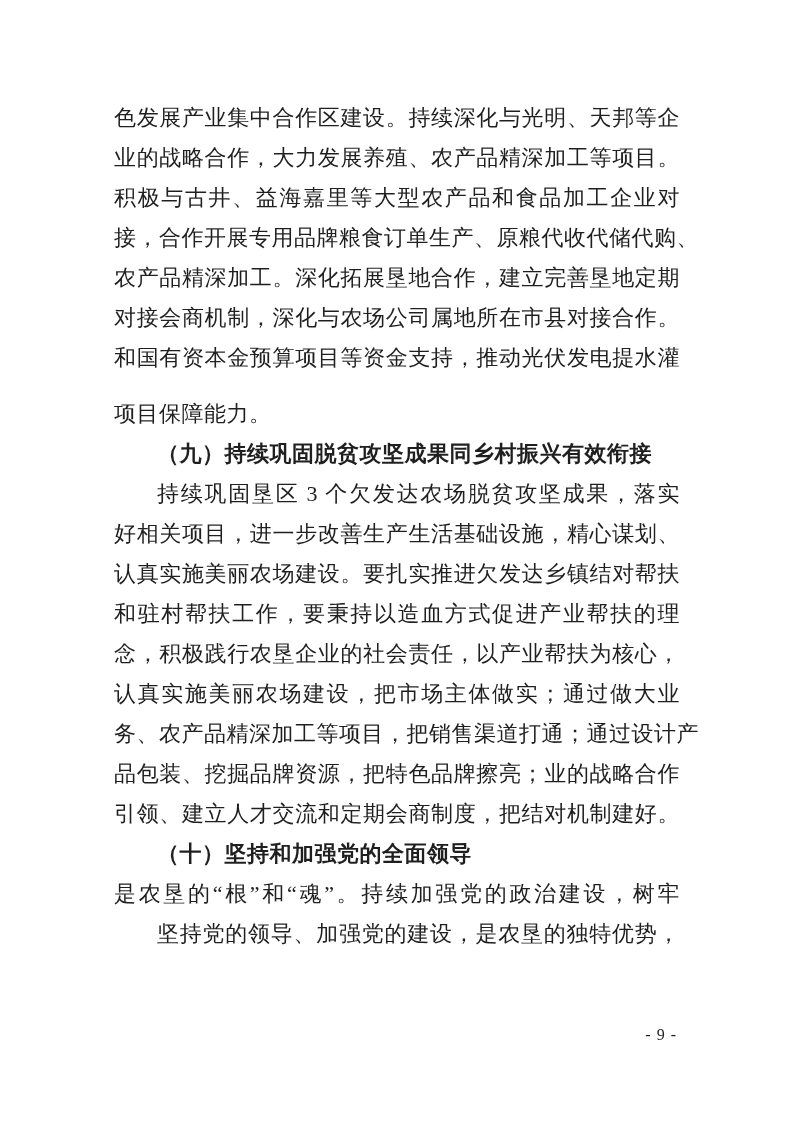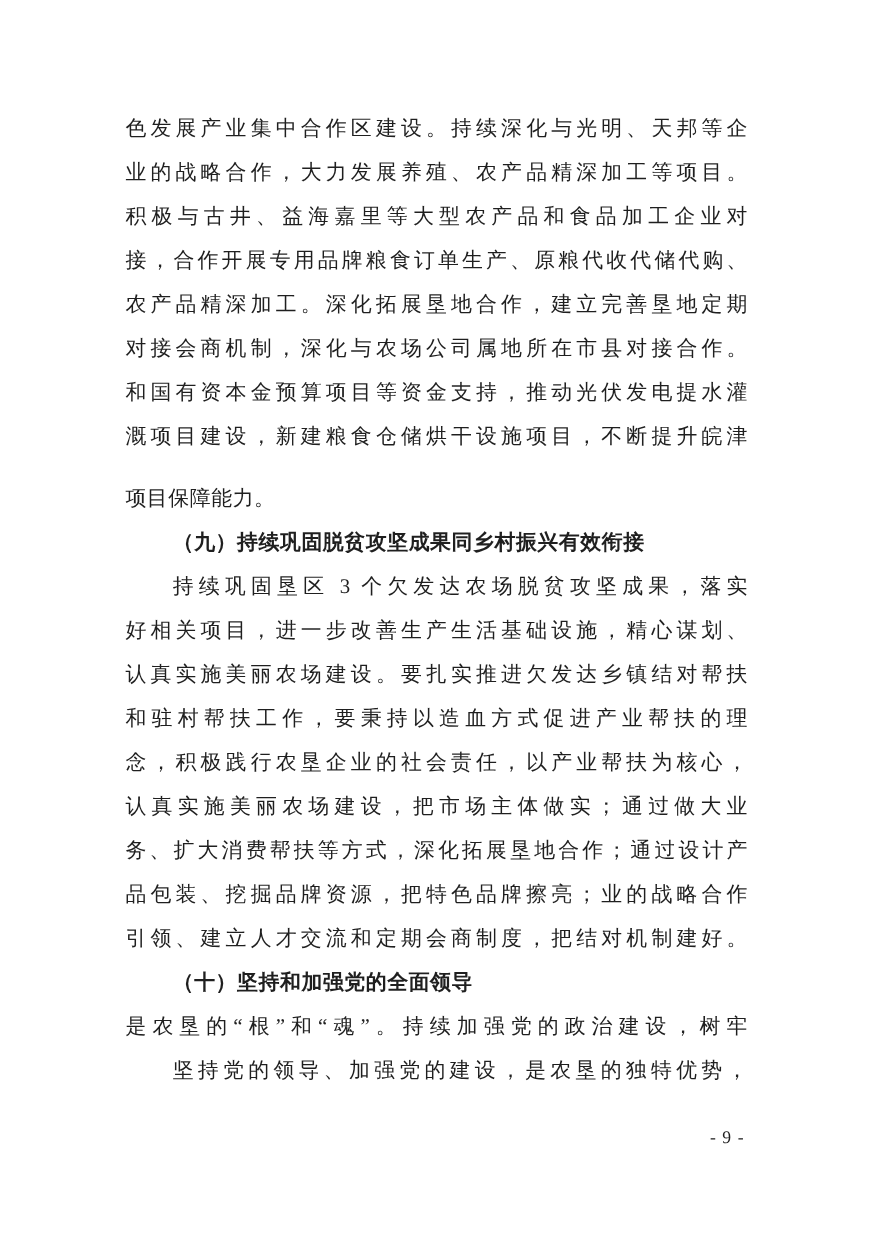--- a/index.html
+++ b/index.html
@@ -17,21 +17,21 @@
     font-family: "Liberation Serif", "DejaVu Serif", serif;
     color: #1f1f1f;
   }
   .text-block {
     position: absolute;
     top: 98px;
     left: 114px;
     width: 566px;
   }
   .ln {
-    font-size: 19px;
+    font-size: 22px;
     line-height: 40px;
     height: 40px;
     white-space: nowrap;
     text-align: justify;
     text-align-last: justify;
     letter-spacing: 0.5px;
   }
   .ln.end {
     text-align: left;
     text-align-last: left;
@@ -61,30 +61,29 @@
 
 <div class="page">
   <div class="text-block">
     <div class="ln">色发展产业集中合作区建设。持续深化与光明、天邦等企</div>
     <div class="ln">业的战略合作，大力发展养殖、农产品精深加工等项目。</div>
     <div class="ln">积极与古井、益海嘉里等大型农产品和食品加工企业对</div>
     <div class="ln">接，合作开展专用品牌粮食订单生产、原粮代收代储代购、</div>
     <div class="ln">农产品精深加工。深化拓展垦地合作，建立完善垦地定期</div>
     <div class="ln">对接会商机制，深化与农场公司属地所在市县对接合作。</div>
     <div class="ln">和国有资本金预算项目等资金支持，推动光伏发电提水灌</div>
-    <div class="ln">溉项目建设，新建粮食仓储烘干设施项目，不断提升皖津</div>
     <div class="ln end">项目保障能力。</div>
     <div class="ln heading indent">（九）持续巩固脱贫攻坚成果同乡村振兴有效衔接</div>
     <div class="ln indent">持续巩固垦区 3 个欠发达农场脱贫攻坚成果，落实</div>
     <div class="ln">好相关项目，进一步改善生产生活基础设施，精心谋划、</div>
     <div class="ln">认真实施美丽农场建设。要扎实推进欠发达乡镇结对帮扶</div>
     <div class="ln">和驻村帮扶工作，要秉持以造血方式促进产业帮扶的理</div>
     <div class="ln">念，积极践行农垦企业的社会责任，以产业帮扶为核心，</div>
     <div class="ln">认真实施美丽农场建设，把市场主体做实；通过做大业</div>
-    <div class="ln">务、扩大消费帮扶等方式，深化拓展垦地合作；通过设计产</div>
+    <div class="ln">务、农产品精深加工等项目，把销售渠道打通；通过设计产</div>
     <div class="ln">品包装、挖掘品牌资源，把特色品牌擦亮；业的战略合作</div>
     <div class="ln">引领、建立人才交流和定期会商制度，把结对机制建好。</div>
     <div class="ln heading indent">（十）坚持和加强党的全面领导</div>
     <div class="ln">是农垦的“根”和“魂”。持续加强党的政治建设，树牢</div>
     <div class="ln indent">坚持党的领导、加强党的建设，是农垦的独特优势，</div>
   </div>
   <div class="page-number">- 9 -</div>
 </div>
 
 </body></html>

